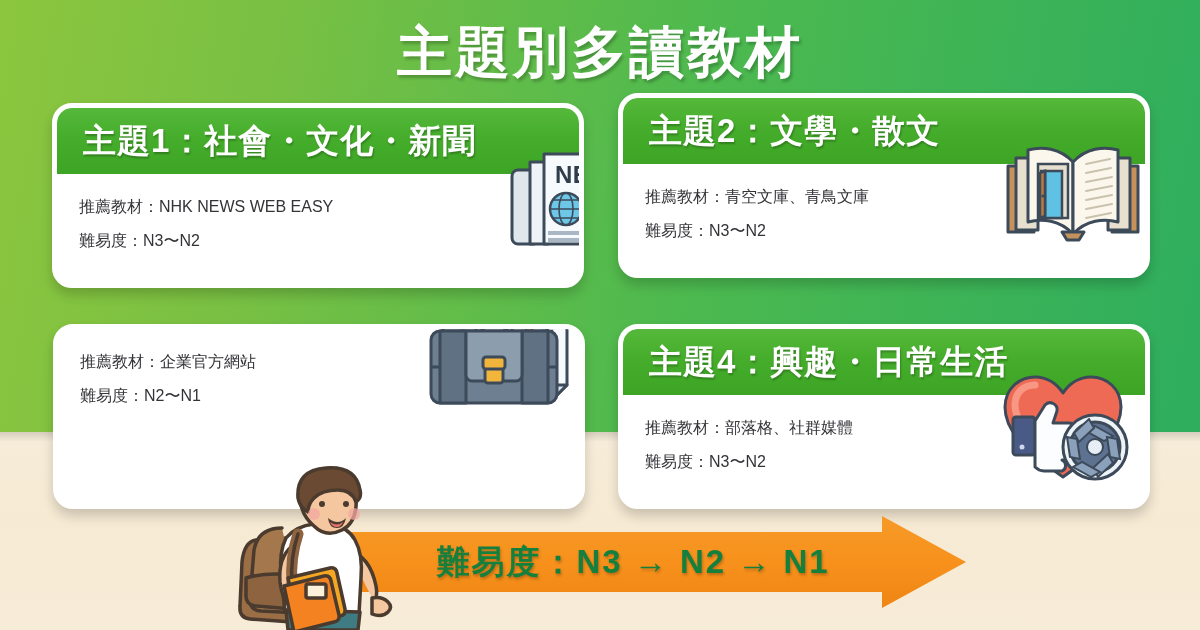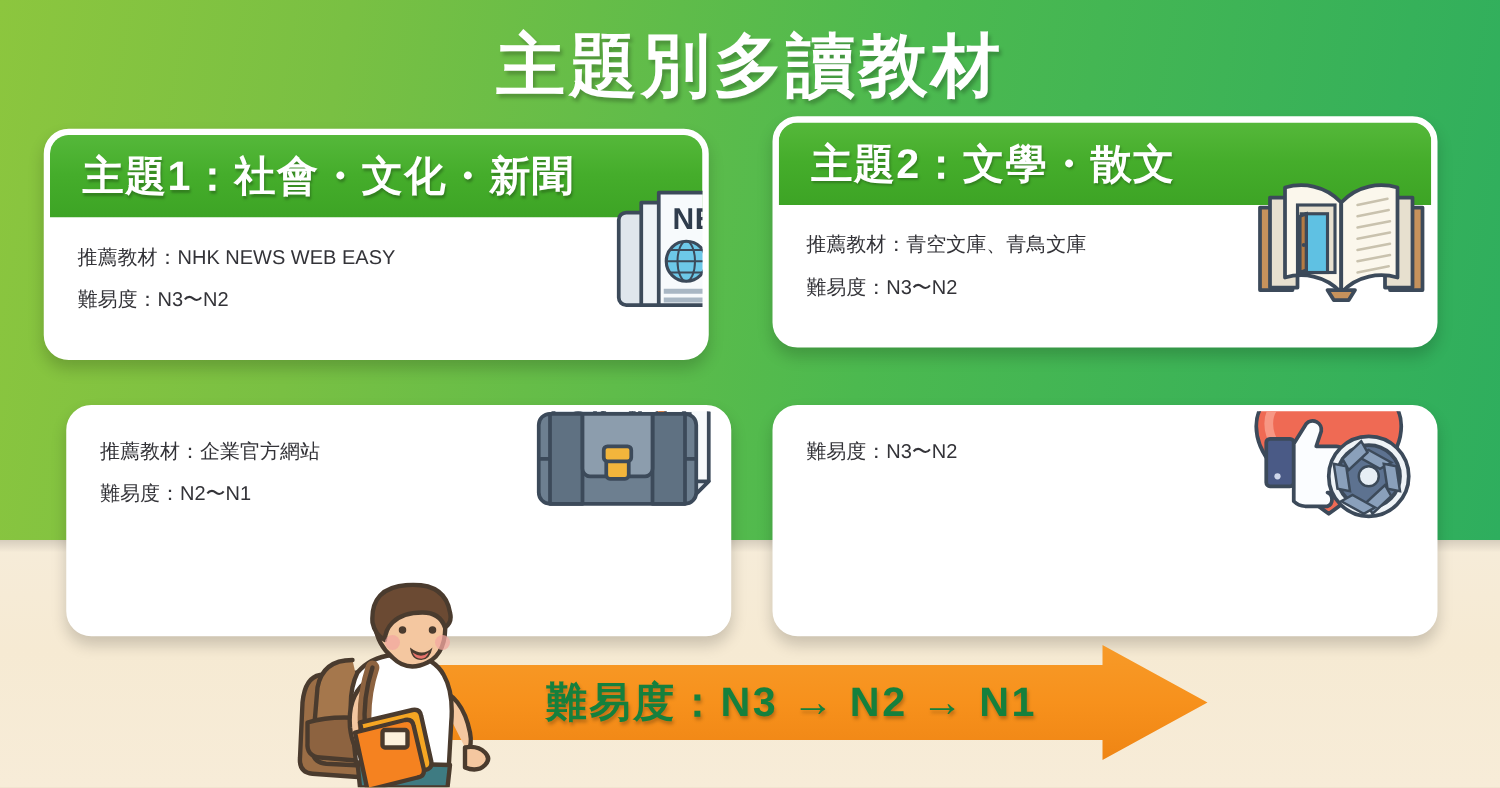--- a/index.html
+++ b/index.html
@@ -35,21 +35,21 @@
 
   
   .card {
     position:absolute;
     background:#ffffff;
     border:5px solid #ffffff;
     border-radius:20px;
     box-shadow:0 7px 12px rgba(0,0,0,.18);
     overflow:hidden;
   }
-  .card.c1 { left:35px;  top:103px; width:532px; height:185px; }
+  .card.c1 { left:52px;  top:103px; width:532px; height:185px; }
   .card.c2 { left:618px; top:93px; width:532px; height:185px; }
   .card.c3 { left:53px;  top:324px; width:532px; height:185px; }
   .card.c4 { left:618px; top:324px; width:532px; height:185px; }
 
   .card-head {
     height:66px;
     background:linear-gradient(180deg,#55b83a 0%,#45ad2b 48%,#3da425 100%);
     border-radius:14px 14px 0 0;
     display:flex; align-items:center;
     padding-left:26px;
@@ -223,21 +223,25 @@
           <path d="M45 50 h56 v44 a6 6 0 0 1 -6 6 h-44 a6 6 0 0 1 -6 -6 z" fill="#8c9dad"></path>
           <rect x="64" y="86" width="18" height="16" rx="3" fill="#f2b53c"></rect>
           <rect x="62" y="76" width="22" height="12" rx="3" fill="#f2b53c"></rect>
         </g>
       </svg>
     </div>
   </div>
 </div>
 
 <div class="card c4">
+  <div class="card-head">
+    <span class="card-head-text">主題4：興趣・日常生活</span>
+  </div>
   <div class="card-body">
+    <div class="line">推薦教材：部落格、社群媒體</div>
     <div class="line">難易度：N3〜N2</div>
 
     <div class="card-icon ic4">
       <svg width="155" height="132" viewBox="0 0 155 132">
 
         <path d="M72 118 C30 88 14 70 14 48 C14 30 28 18 44 18 C56 18 66 25 72 34 C78 25 88 18 100 18 C116 18 130 30 130 48 C130 70 114 88 72 118 z" fill="#ef6a54" stroke="#3c4a5a" stroke-width="3" stroke-linejoin="round"></path>
         <path d="M44 26 C32 26 24 34 24 46 C24 52 26 58 30 64" fill="none" stroke="#f79784" stroke-width="7" stroke-linecap="round"></path>
 
         <g stroke="#3c4a5a" stroke-width="3" stroke-linejoin="round">
           <rect x="22" y="58" width="22" height="38" rx="3" fill="#4a5a86"></rect>

